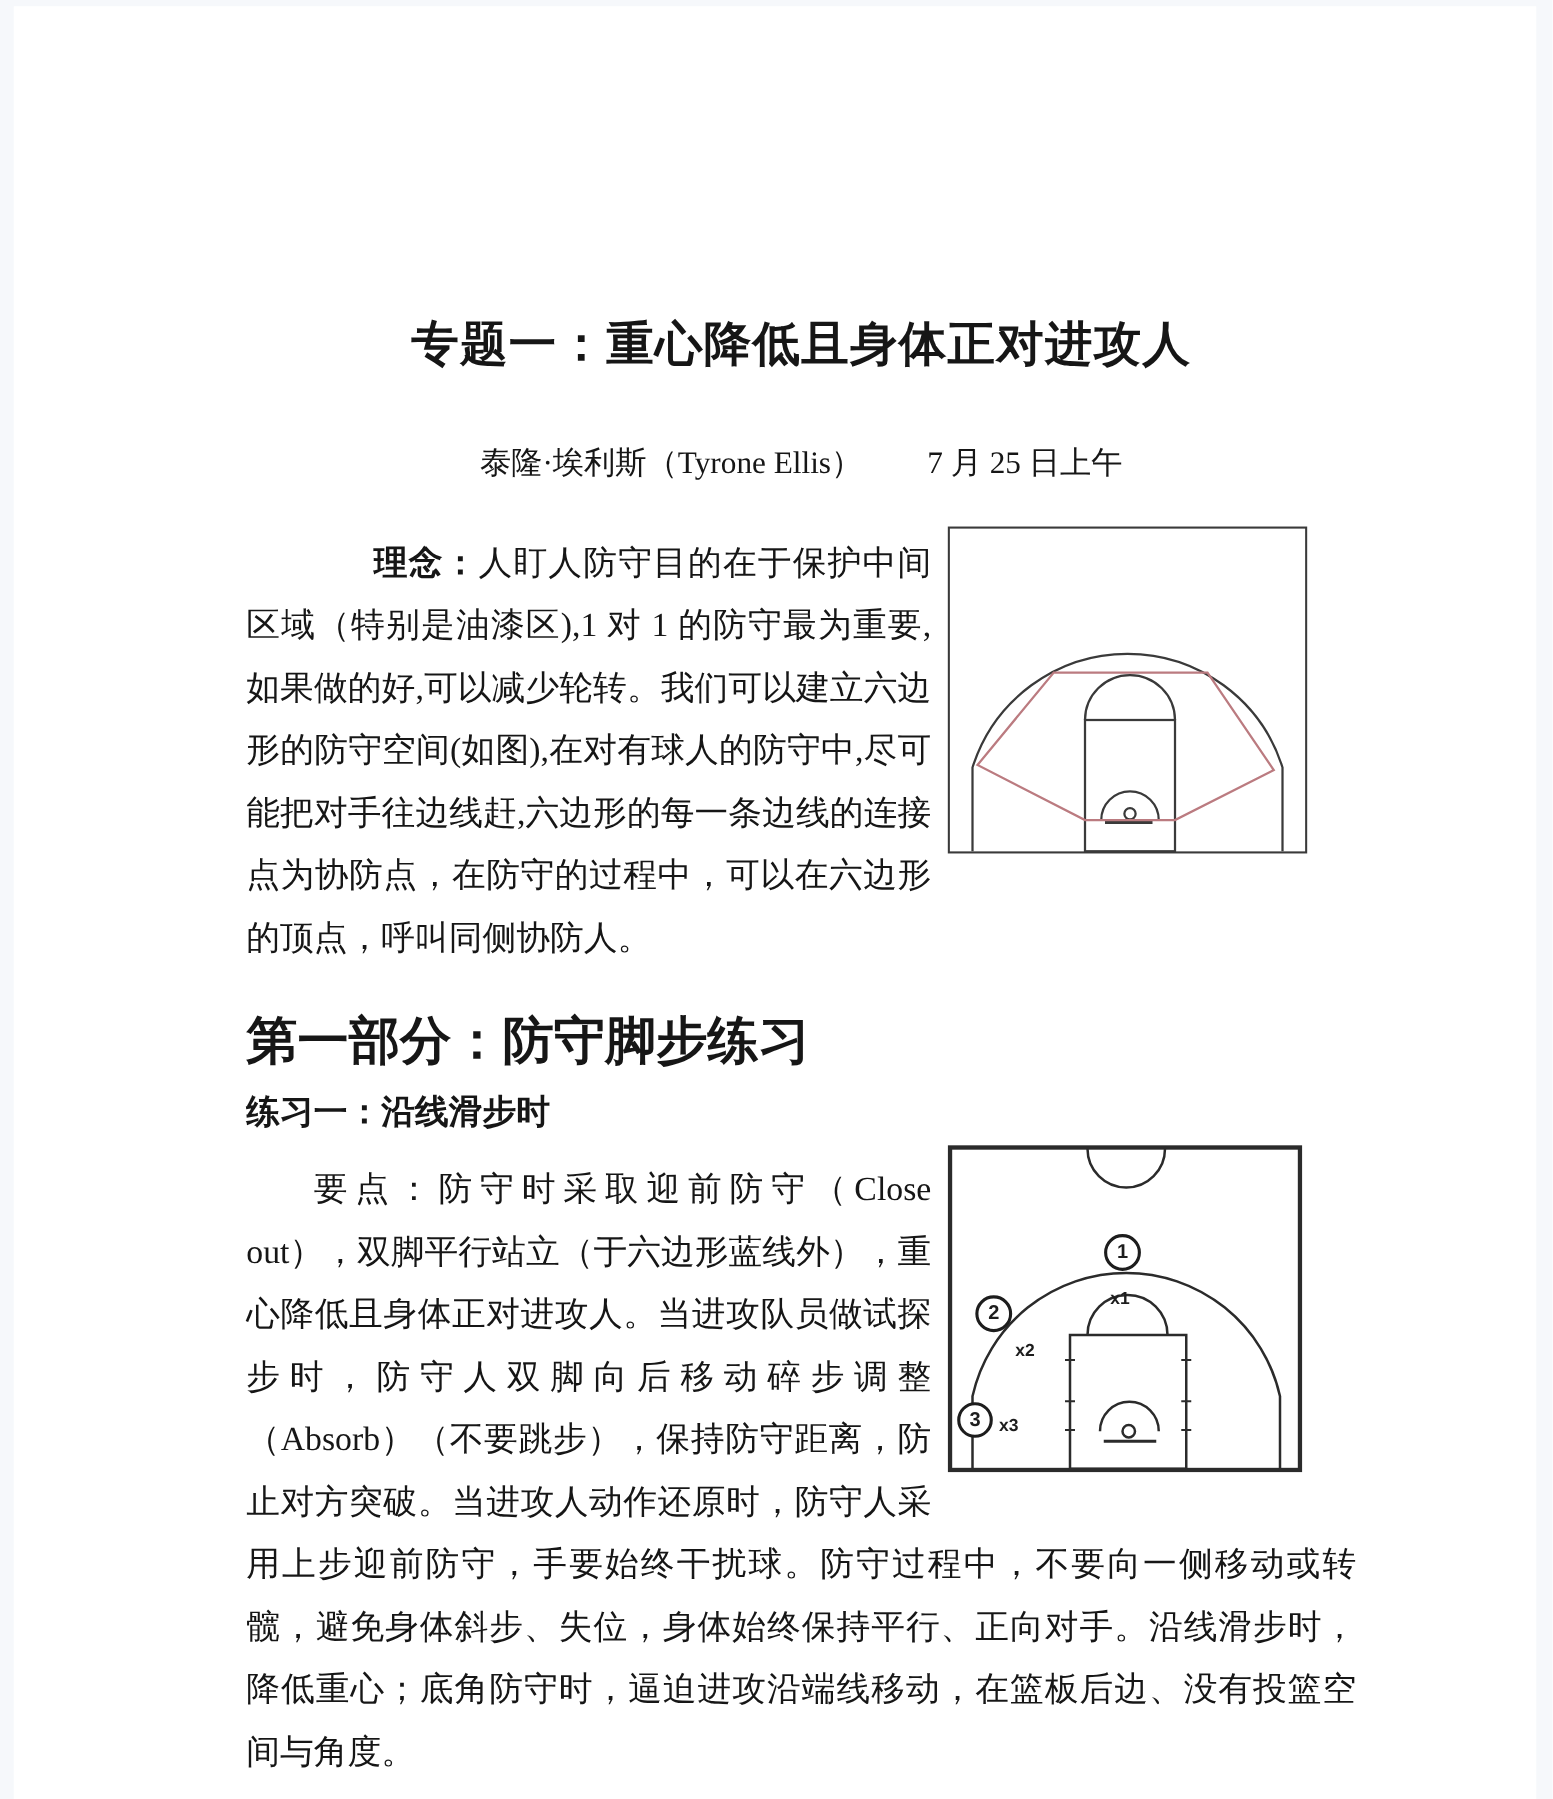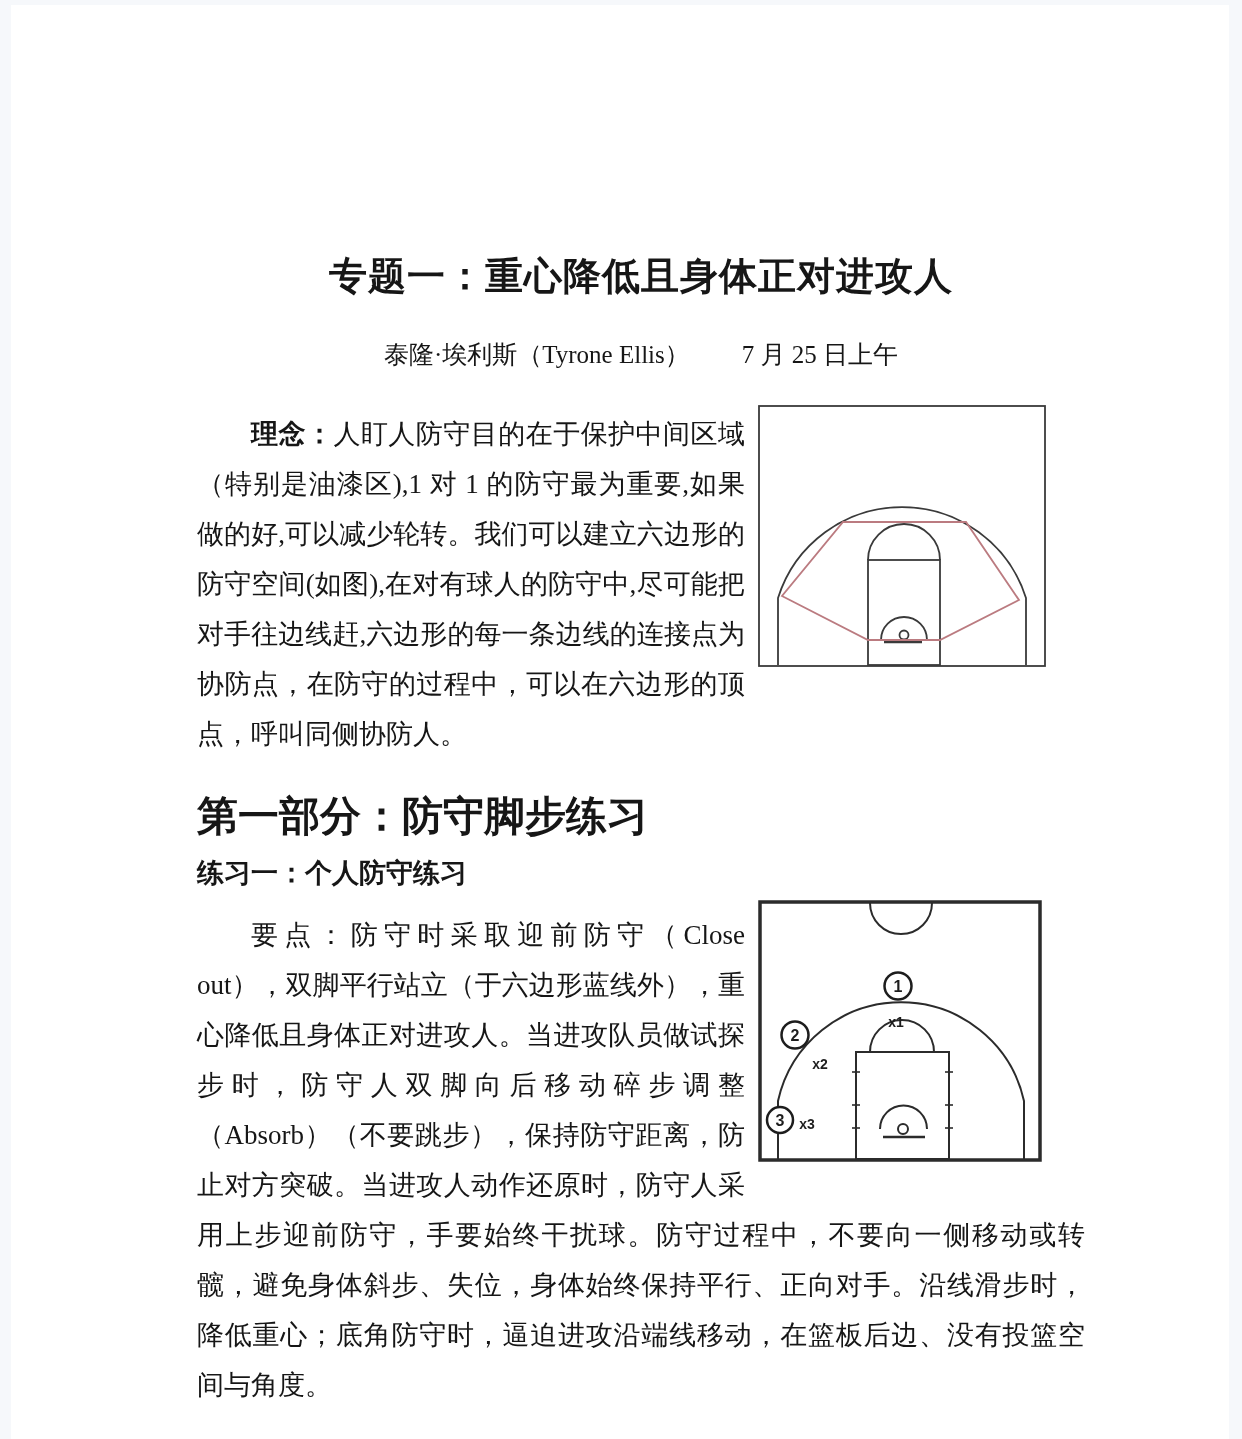--- a/index.html
+++ b/index.html
@@ -19,35 +19,35 @@
   }
   .doc-title {
     margin:0;
     font-size:38px;
     line-height:46px;
     font-weight:bold;
     text-align:center;
     letter-spacing:1px;
   }
   .byline {
-    margin-top:40px;
+    margin-top:56px;
     text-align:center;
     font-size:25px;
     line-height:32px;
   }
   .byline-gap { display:inline-block; width:52px; }
   .concept-block { margin-top:38px; }
   p.body-par {
     margin:0;
     font-size:27px;
     line-height:50px;
     text-align:justify;
   }
   p.indent { text-indent:2em; }
-  .lbl-bold { font-weight:bold; }
+  .lbl-bold { font-weight:bold;margin-left:48px; }
   h2.section-heading {
     clear:both;
     margin:37px 0 0 0;
     font-size:41px;
     line-height:40px;
     font-weight:bold;
   }
   h3.drill-heading {
     margin:20px 0 0 0;
     font-size:27px;
@@ -101,21 +101,21 @@
           <line x1="126" y1="237" x2="164" y2="237" stroke-width="2.5"></line>
         </g>
         <polygon points="85,117 208,117 261,195 182,235 110,235 24,191" fill="none" stroke-width="1.8" stroke="#bb7b80"></polygon>
       </svg>
     </figure>
     <p class="body-par indent"><span class="lbl-bold">理念：</span><span>人盯人防守目的在于保护中间区域（特别是油漆区),1 对 1 的防守最为重要,如果做的好,可以减少轮转。我们可以建立六边形的防守空间(如图),在对有球人的防守中,尽可能把对手往边线赶,六边形的每一条边线的连接点为协防点，在防守的过程中，可以在六边形的顶点，呼叫同侧协防人。</span></p>
   </div>
 
   <h2 class="section-heading">第一部分：防守脚步练习</h2>
 
-  <h3 class="drill-heading">练习一：个人防守练习</h3>
+  <h3 class="drill-heading">练习一：沿线滑步时</h3>
 
   <div class="drill-block clearfix">
     <figure class="fig-court-2">
       <svg viewBox="0 0 284 262">
         <g fill="none" stroke="#2b2b2b" stroke-width="2">
           <rect x="2" y="2" width="280" height="258" stroke-width="3.5"></rect>
           <path d="M112 3 A31 31 0 0 0 174 3"></path>
           <path d="M20 259 L20 201 A126 126 0 0 1 266 201 L266 259"></path>
           <rect x="98" y="152" width="93" height="107"></rect>
           <path d="M112 152 A32 32 0 0 1 176 152"></path>

